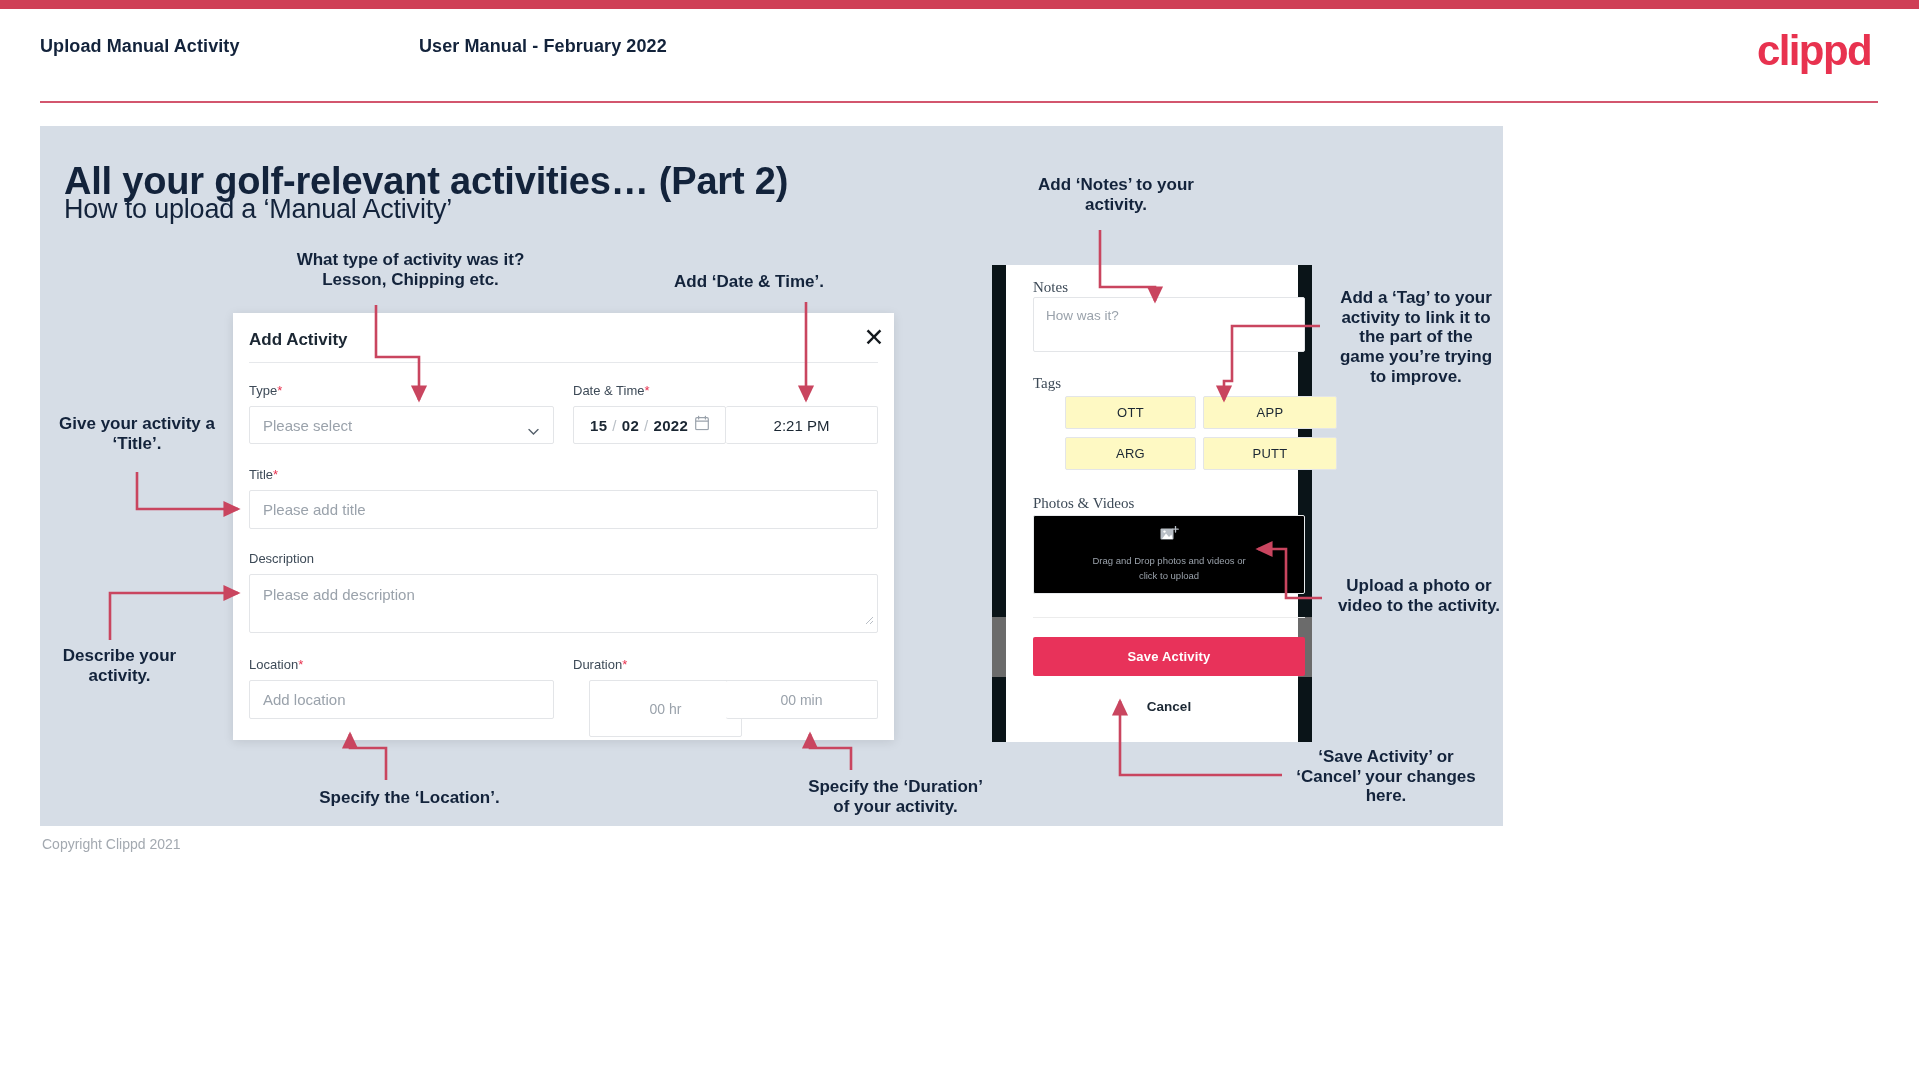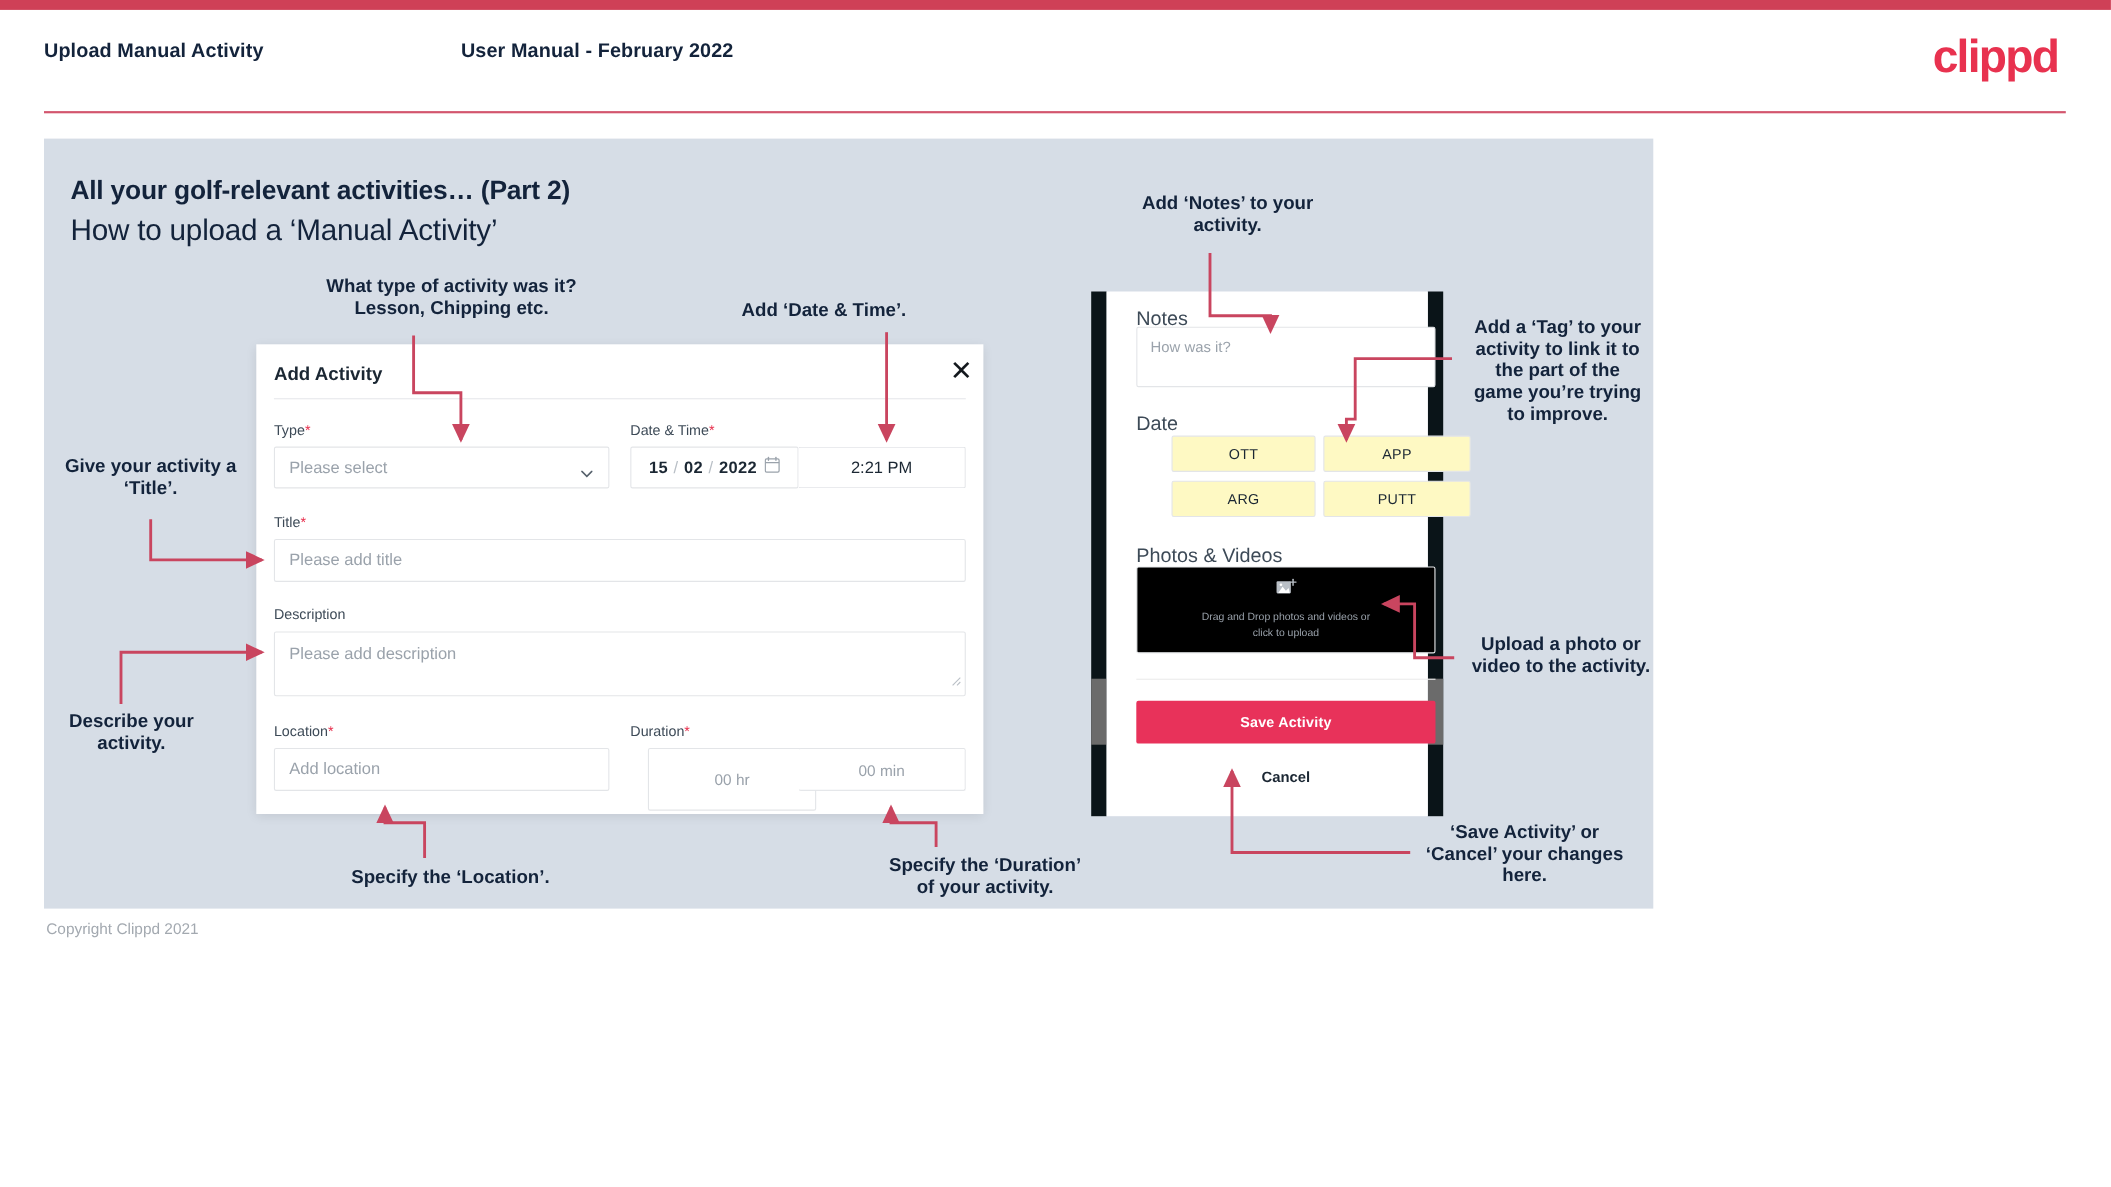--- a/index.html
+++ b/index.html
@@ -36,21 +36,21 @@
     background:#d3566e;
   }
 
   
   .slide {
     position:absolute; left:40px; top:126px; width:1463px; height:700px;
     background:#d6dde6;
   }
   .title-main {
     position:absolute; left:64px; top:160px;
-    font-size:24px; font-weight:700; color:#13233b; letter-spacing:-.2px;
+    font-size:38px; font-weight:700; color:#13233b; letter-spacing:-.2px;
   }
   .title-sub {
     position:absolute; left:64px; top:194px;
     font-size:27px; font-weight:400; color:#13233b; letter-spacing:-.2px;
   }
 
   
   .anno {
     position:absolute;
     font-size:17px; font-weight:600; color:#13233b;
@@ -119,21 +119,21 @@
     position:absolute; left:992px; top:265px; width:320px; height:477px;
   }
   .bezel-l { position:absolute; left:0; top:0; width:14px; height:477px; background:#0a1418; }
   .bezel-r { position:absolute; right:0; top:0; width:14px; height:477px; background:#0a1418; }
   .bezel-seg-l { position:absolute; left:0; top:352px; width:14px; height:60px; background:#6b6b6b; }
   .bezel-seg-r { position:absolute; right:0; top:352px; width:14px; height:60px; background:#6b6b6b; }
   .screen {
     position:absolute; left:14px; top:0; width:292px; height:477px;
     background:#ffffff;
   }
-  .m-label { font-size:18px; color:#3d4a57; }
+  .m-label { font-size:15px; color:#3d4a57;font-family:Liberation Serif, serif; }
   .m-notes {
     border:1px solid #e3e5e8; background:#fff; border-radius:2px;
   }
   .m-notes .ph { font-size:13.5px; color:#9aa2ab; padding:10px 0 0 12px; display:block; }
   .tag {
     border:1px solid #e3e5e8; background:#fef9c3; border-radius:2px;
     display:flex; align-items:center; justify-content:center;
     font-size:13px; font-weight:400; color:#1b2733; letter-spacing:.3px;margin-left:32px;
   }
   .dropzone {
@@ -308,21 +308,21 @@
     <div class="bezel-r"></div>
     <div class="bezel-seg-r"></div>
 
     <div class="screen">
 
       <div class="m-label" style="position:absolute; left:27px; top:14px;">Notes</div>
       <div class="m-notes" style="position:absolute; left:27px; top:32px; width:272px; height:55px;">
         <span class="ph">How was it?</span>
       </div>
 
-      <div class="m-label" style="position:absolute; left:27px; top:110px;">Date</div>
+      <div class="m-label" style="position:absolute; left:27px; top:110px;">Tags</div>
       <div class="tag" style="position:absolute; left:27px; top:131px; width:131px; height:33px;">OTT</div>
       <div class="tag" style="position:absolute; left:165px; top:131px; width:134px; height:33px;">APP</div>
       <div class="tag" style="position:absolute; left:27px; top:172px; width:131px; height:33px;">ARG</div>
       <div class="tag" style="position:absolute; left:165px; top:172px; width:134px; height:33px;">PUTT</div>
 
       <div class="m-label" style="position:absolute; left:27px; top:230px;">Photos &amp; Videos</div>
       <div class="dropzone" style="position:absolute; left:27px; top:250px; width:272px; height:79px;">
         <span>
           <svg width="19" height="17" viewBox="0 0 19 17">
             <rect x="0.5" y="2.5" width="13" height="11" rx="1" fill="#b9bfc6"></rect>

